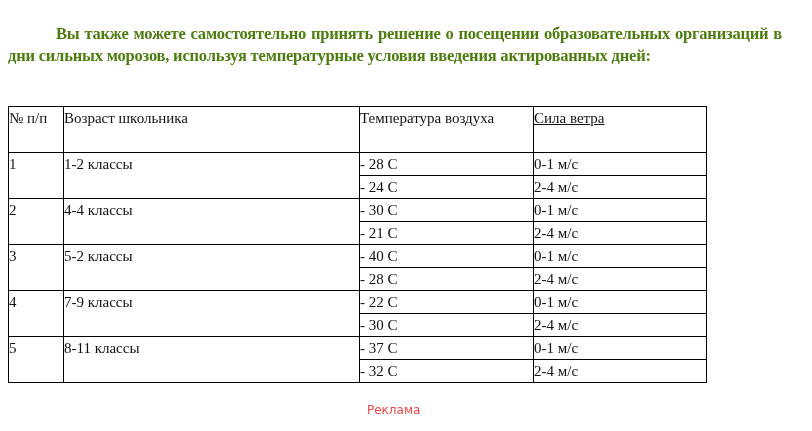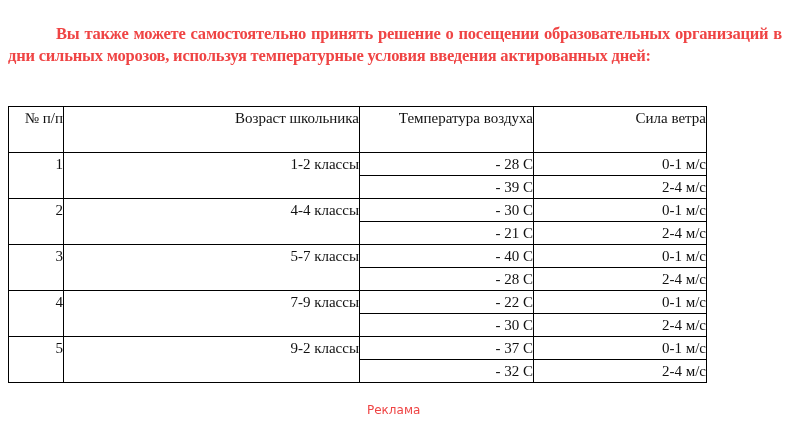--- a/index.html
+++ b/index.html
@@ -1,36 +1,36 @@
 <!DOCTYPE html>
 <html><head>
 <meta charset="utf-8">
 <style>
   html, body { margin:0; padding:0; background:#ffffff; }
   body { width:812px; height:431px; position:relative; overflow:hidden; }
   .intro {
     position:absolute; left:8px; top:6px; width:774px;
     font-family:"Liberation Serif", serif; font-weight:bold;
-    font-size:16.5px; line-height:22px; color:#ef4444;
+    font-size:16.5px; line-height:22px; color:#4d7c0f;
     text-align:justify; text-indent:48px;
     letter-spacing:-0.2px;
   }
   table.frost {
     position:absolute; left:8px; top:106px;
     border-collapse:collapse;
     font-family:"Liberation Serif", serif; font-size:15px; color:#111;
   }
   table.frost td, table.frost th {
-    border:1px solid #000; padding:0; text-align:right; vertical-align:top;
+    border:1px solid #000; padding:0; text-align:left; vertical-align:top;
     font-weight:normal; line-height:22px;
   }
   .c1 { width:54px; }
   .c2 { width:295px; }
   .c3 { width:173px;font-family:Liberation Serif, serif; }
-  .c4 { width:172px; }
+  .c4 { width:172px;text-decoration:underline; }
   th { height:45px; }
   td.sub { height:22px; }
   .ad {
     position:absolute; left:367px; top:403px;
     font-family:"DejaVu Sans", sans-serif; font-size:12px; color:#ef4444;
   }
 </style>
 </head>
 <body>
 
@@ -45,38 +45,38 @@
     <th class="c4">Сила ветра</th>
   </tr>
 
   <tr>
     <td rowspan="2">1</td>
     <td rowspan="2">1-2 классы</td>
     <td class="sub">- 28 С</td>
     <td class="sub">0-1 м/с</td>
   </tr>
   <tr>
-    <td class="sub">- 39 С</td>
+    <td class="sub">- 24 С</td>
     <td class="sub">2-4 м/с</td>
   </tr>
 
   <tr>
     <td rowspan="2">2</td>
     <td rowspan="2">4-4 классы</td>
     <td class="sub">- 30 С</td>
     <td class="sub">0-1 м/с</td>
   </tr>
   <tr>
     <td class="sub">- 21 С</td>
     <td class="sub">2-4 м/с</td>
   </tr>
 
   <tr>
     <td rowspan="2">3</td>
-    <td rowspan="2">5-7 классы</td>
+    <td rowspan="2">5-2 классы</td>
     <td class="sub">- 40 С</td>
     <td class="sub">0-1 м/с</td>
   </tr>
   <tr>
     <td class="sub">- 28 С</td>
     <td class="sub">2-4 м/с</td>
   </tr>
 
   <tr>
     <td rowspan="2">4</td>
@@ -84,21 +84,21 @@
     <td class="sub">- 22 С</td>
     <td class="sub">0-1 м/с</td>
   </tr>
   <tr>
     <td class="sub">- 30 С</td>
     <td class="sub">2-4 м/с</td>
   </tr>
 
   <tr>
     <td rowspan="2">5</td>
-    <td rowspan="2">9-2 классы</td>
+    <td rowspan="2">8-11 классы</td>
     <td class="sub">- 37 С</td>
     <td class="sub">0-1 м/с</td>
   </tr>
   <tr>
     <td class="sub">- 32 С</td>
     <td class="sub">2-4 м/с</td>
   </tr>
 </tbody>
   </table>
 

